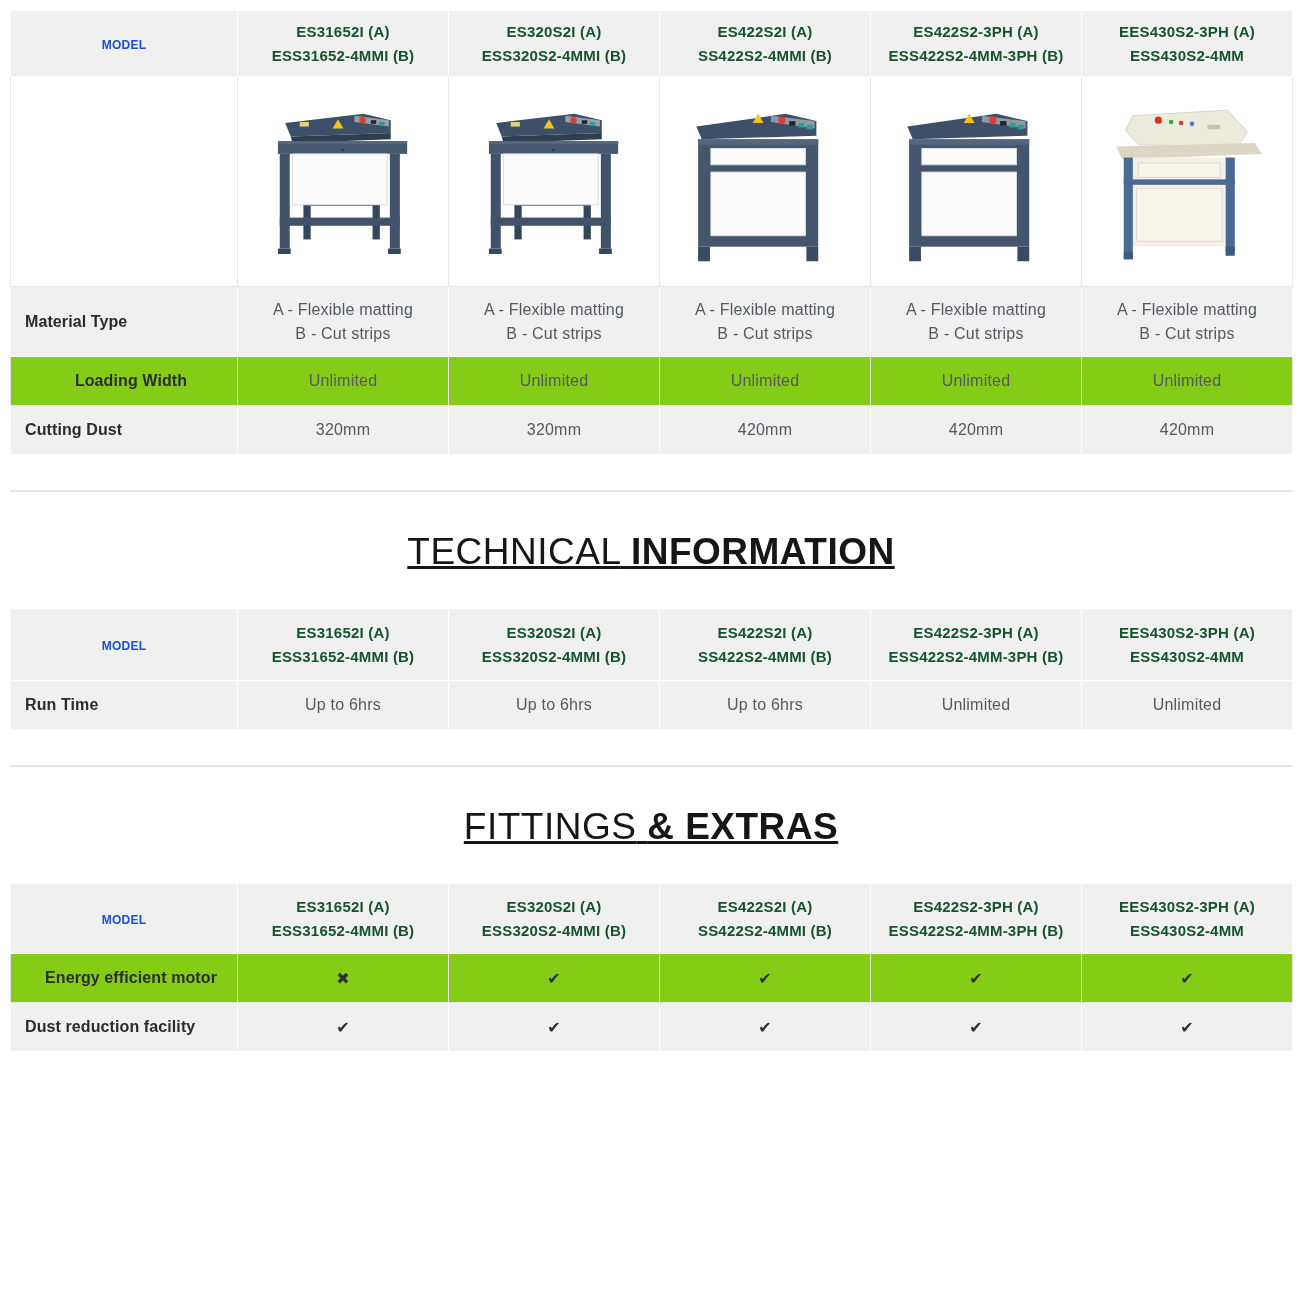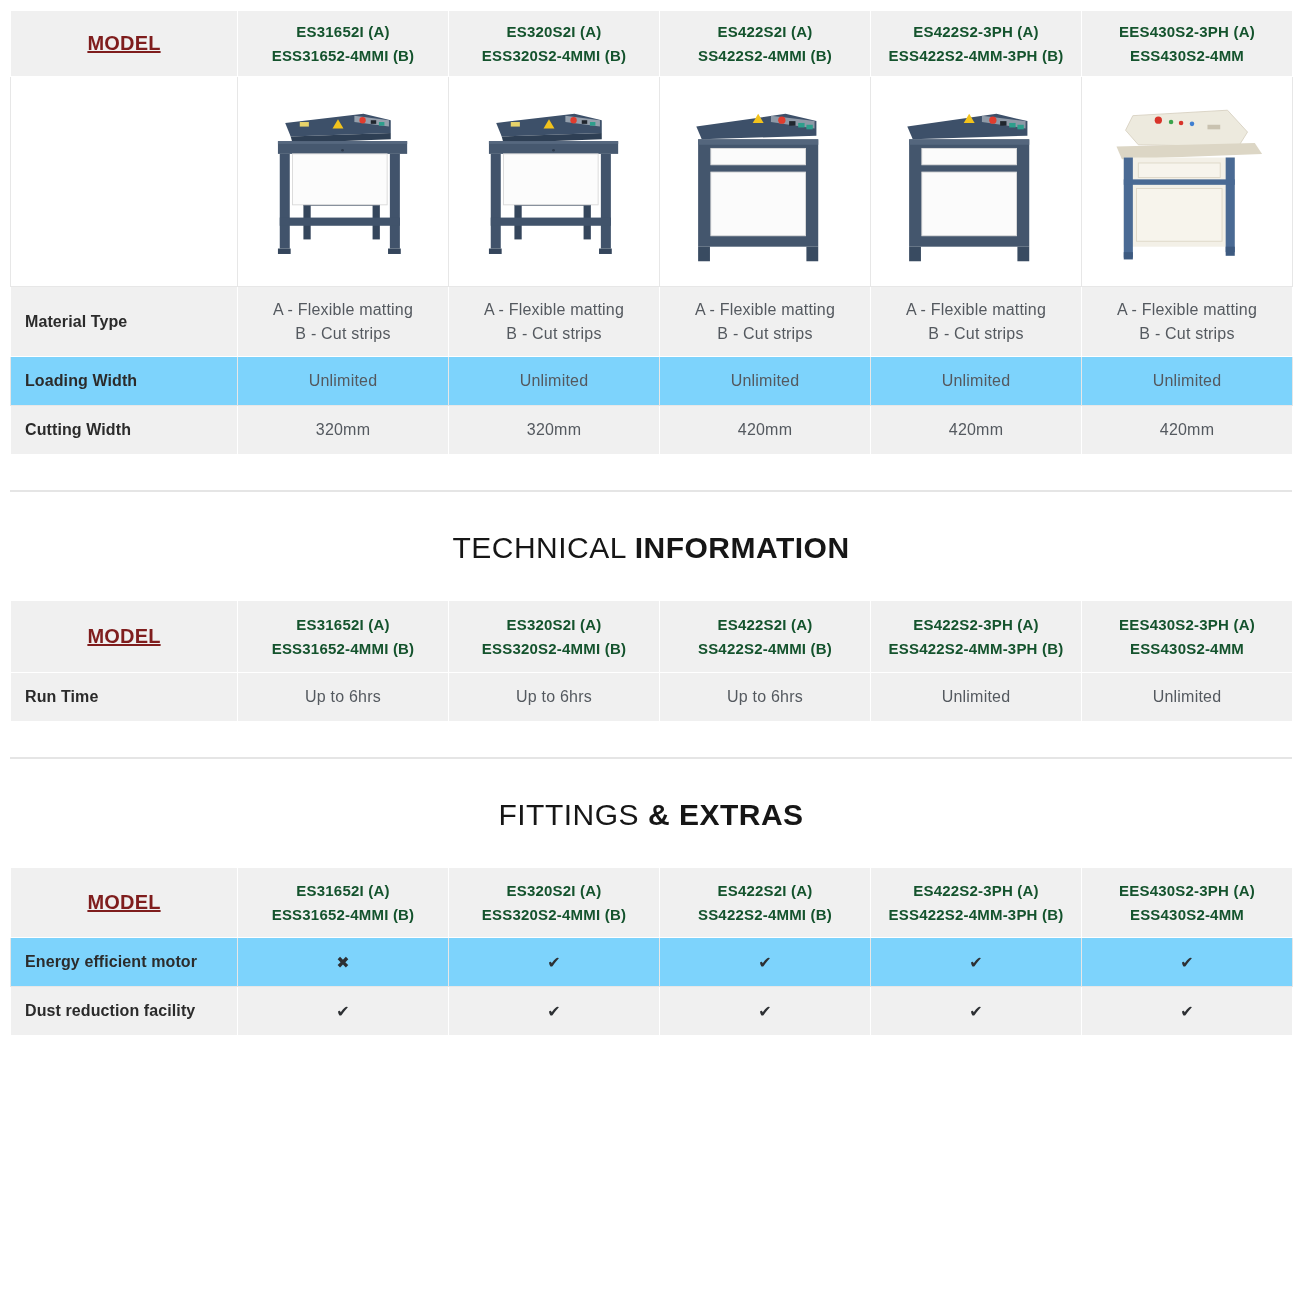--- a/index.html
+++ b/index.html
@@ -15,25 +15,25 @@
   table.cmp {
     width: 1282px;
     table-layout: fixed;
     border-collapse: collapse;
   }
   col.c-label { width: 227px; }
   col.c-data  { width: 211px; }
 
   td { border: 1px solid #e7e7e7; vertical-align: middle; }
   tr.head td, tr.gray td { background: #f0f0f0; border-color: #ffffff; }
-  tr.white td { background: #7dd3fc; }
+  tr.white td { background: #84cc16; text-align: center; }
 
   tr.head td { height: 66px; text-align: center; }
   .model-label {
-    font-weight: bold; font-size: 20px; color: #7f1d1d; letter-spacing: .2px; text-decoration: underline;
+    font-weight: bold; font-size: 12px; color: #1d4ed8; letter-spacing: .2px;
   }
   .model-name {
     font-weight: bold; font-size: 15px; color: #14532d;
     line-height: 22px; letter-spacing: .2px;
   }
 
   tr.imgs td { height: 210px; text-align: center; background:#fff; }
   svg.machine { width: 192px; height: 188px; display:block; margin: 8px auto 6px auto; }
 
   td.rlabel {
@@ -46,22 +46,23 @@
   tr.two-line td { height: 70px; }
   tr.one-line td { height: 49px; }
   .vline { display: block; line-height: 24px; }
 
   .divider {
     width: 1282px; height: 2px; background: #e5e5e5;
     margin: 35px 0 0 0; border: 0;
   }
   .section-title {
     text-align: center; margin: 39px 0 35px 0;
-    font-size: 30px; color: #161616; letter-spacing: .5px;
+    font-size: 37px; color: #161616; letter-spacing: .5px;
     font-weight: 400;
+    text-decoration: underline;
   }
   .section-title .bold { font-weight: 800; }
 
   tr.thead td { height: 72px; }
   tr.fhead td { height: 70px; }
 
   .mark {
     font-family: "DejaVu Sans", sans-serif;
     font-size: 16px; font-weight: bold; color: #2d3033;
   }
@@ -202,21 +203,21 @@
     </tr>
     <tr class="white one-line">
       <td class="rlabel">Loading Width</td>
       <td class="val">Unlimited</td>
       <td class="val">Unlimited</td>
       <td class="val">Unlimited</td>
       <td class="val">Unlimited</td>
       <td class="val">Unlimited</td>
     </tr>
     <tr class="gray one-line">
-      <td class="rlabel">Cutting Width</td>
+      <td class="rlabel">Cutting Dust</td>
       <td class="val">320mm</td>
       <td class="val">320mm</td>
       <td class="val">420mm</td>
       <td class="val">420mm</td>
       <td class="val">420mm</td>
     </tr>
   </tbody>
     </table>
 
   <div class="divider"></div>

